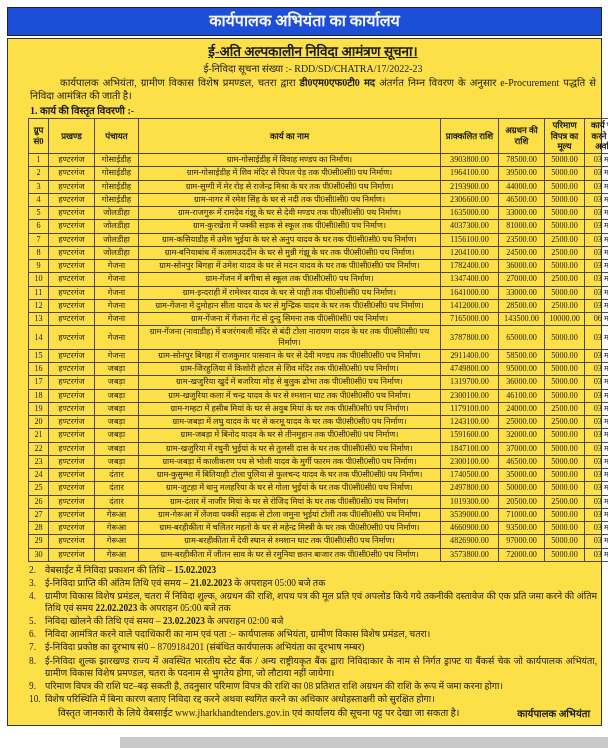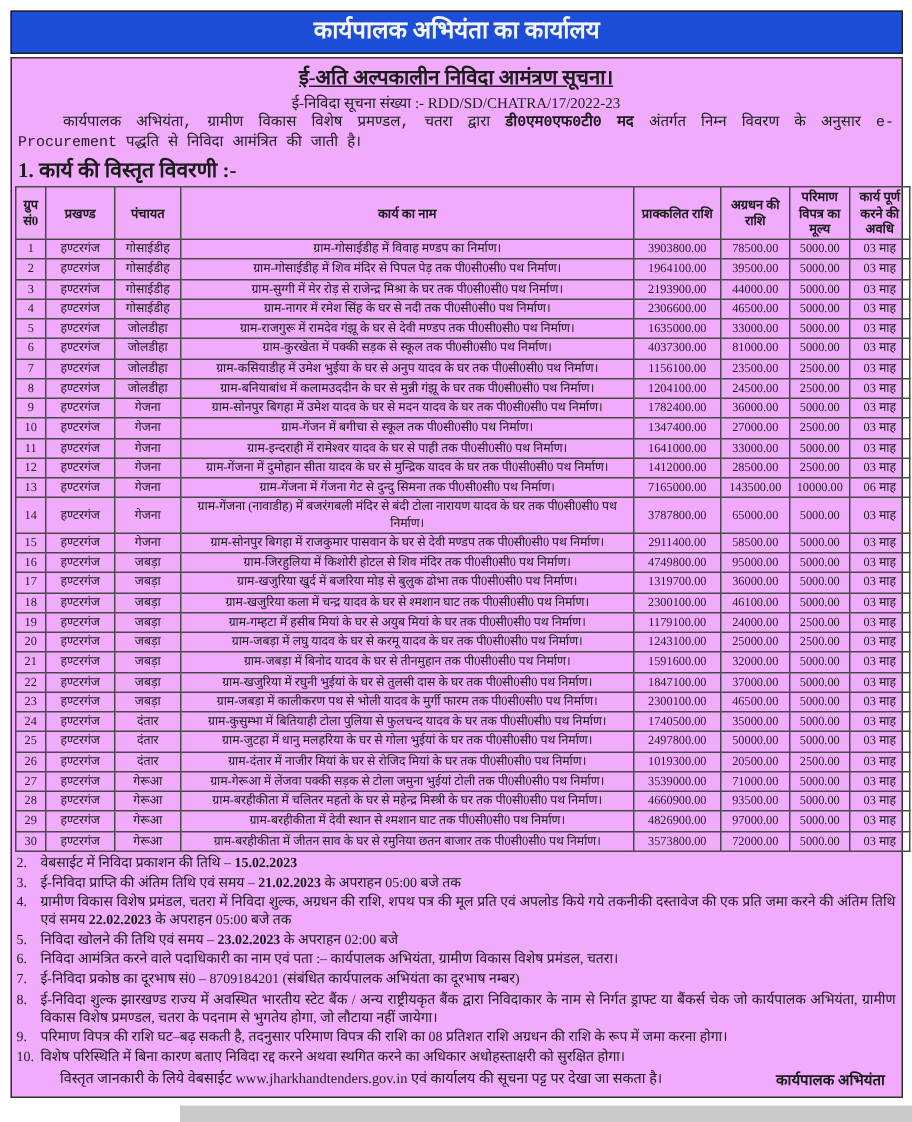--- a/index.html
+++ b/index.html
@@ -16,45 +16,44 @@
     color:#f5f5f5;
     text-align:center;
     padding:3px 0 4px 0;
     border:1px solid #222;
   }
   .office-bar .l1{font-size:16px;font-weight:bold;line-height:1.25;}
   .office-bar .l2{font-size:16px;font-weight:bold;line-height:1.25;}
   .content-box{
     border:1.5px solid #333;
     margin-top:2px;
-    padding:2px 3px 3px 2px;
-    background:#f0abfc;
+    padding:2px 3px 3px 20px;
+    background:#fde047;
   }
   .notice-title{
     text-align:center;
     font-size:13.5px;
     font-weight:bold;
     text-decoration:underline;
     margin:1px 0 1px 0;
   }
   .notice-no{
     text-align:center;
     font-size:10px;
     margin-bottom:1px;
   }
   .intro{
     font-size:10px;
     line-height:1.3;
     text-align:justify;
     text-indent:30px;
     margin:0 2px;
-    font-family:Liberation Mono, monospace;
   }
   .section1{
-    font-size:14px;
+    font-size:10px;
     font-weight:bold;
     margin:1px 0 1px 2px;
   }
   table.works{
     border-collapse:collapse;
     table-layout:fixed;
     width:596px;
     margin:0 auto;
   }
   table.works th, table.works td{

